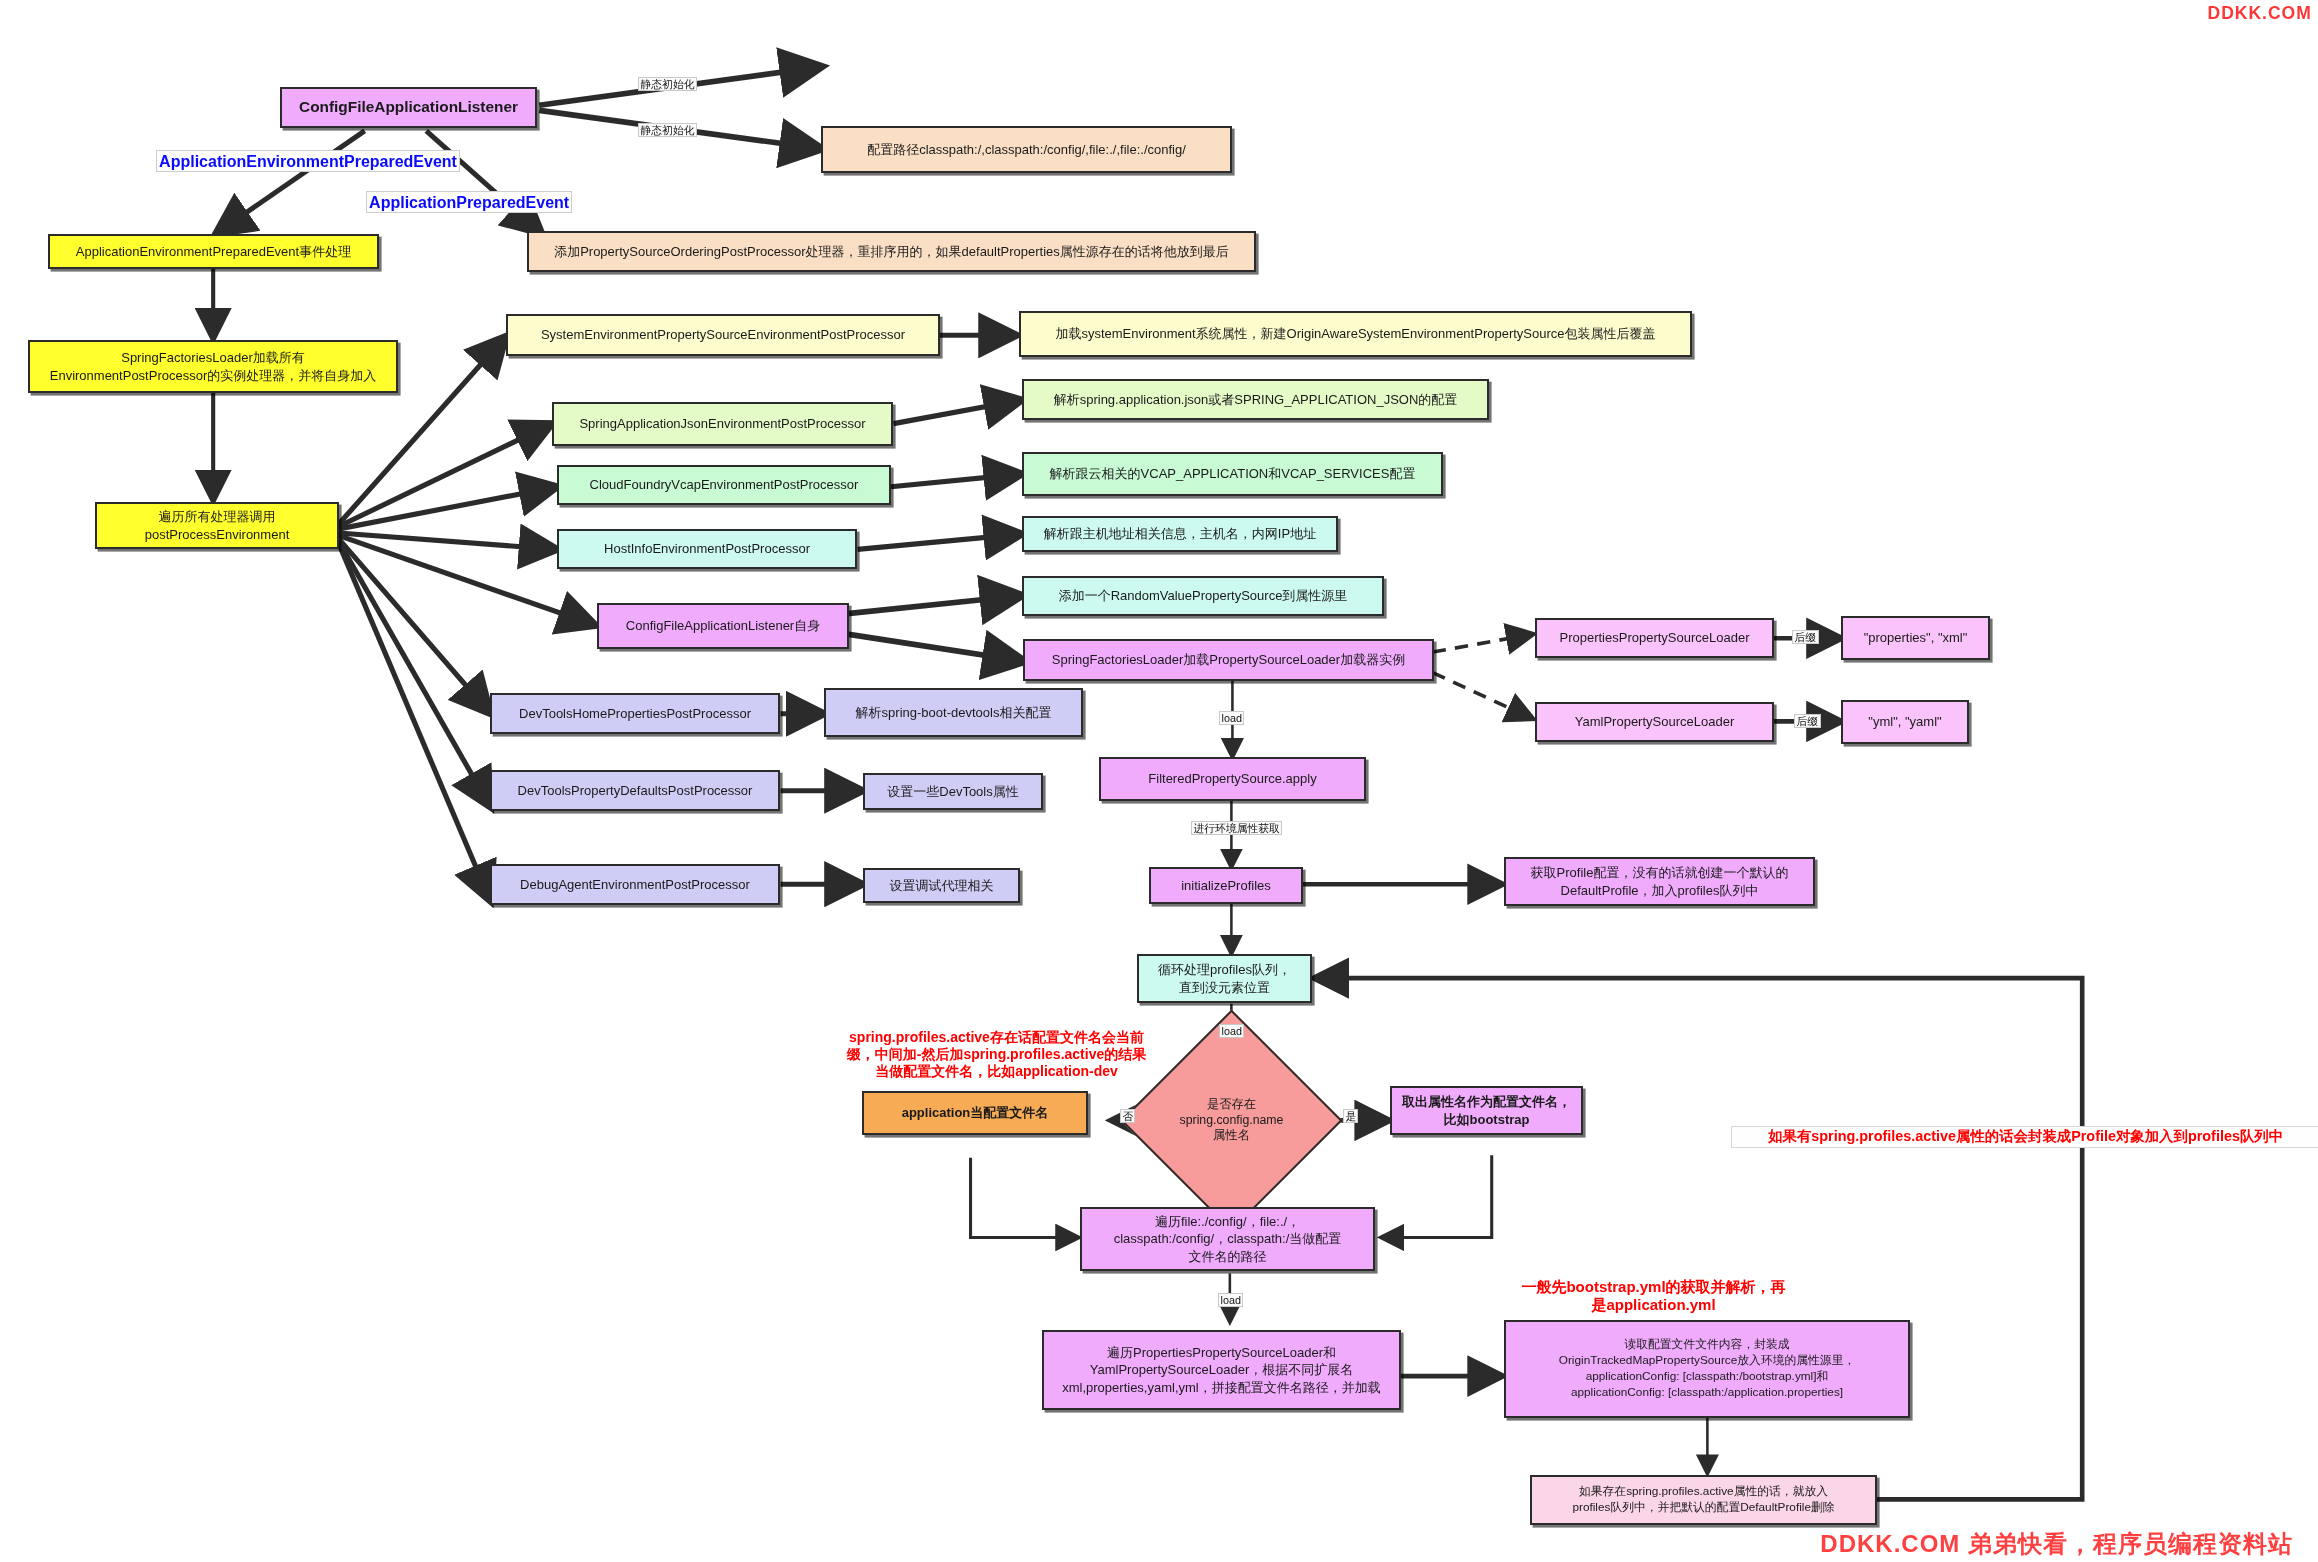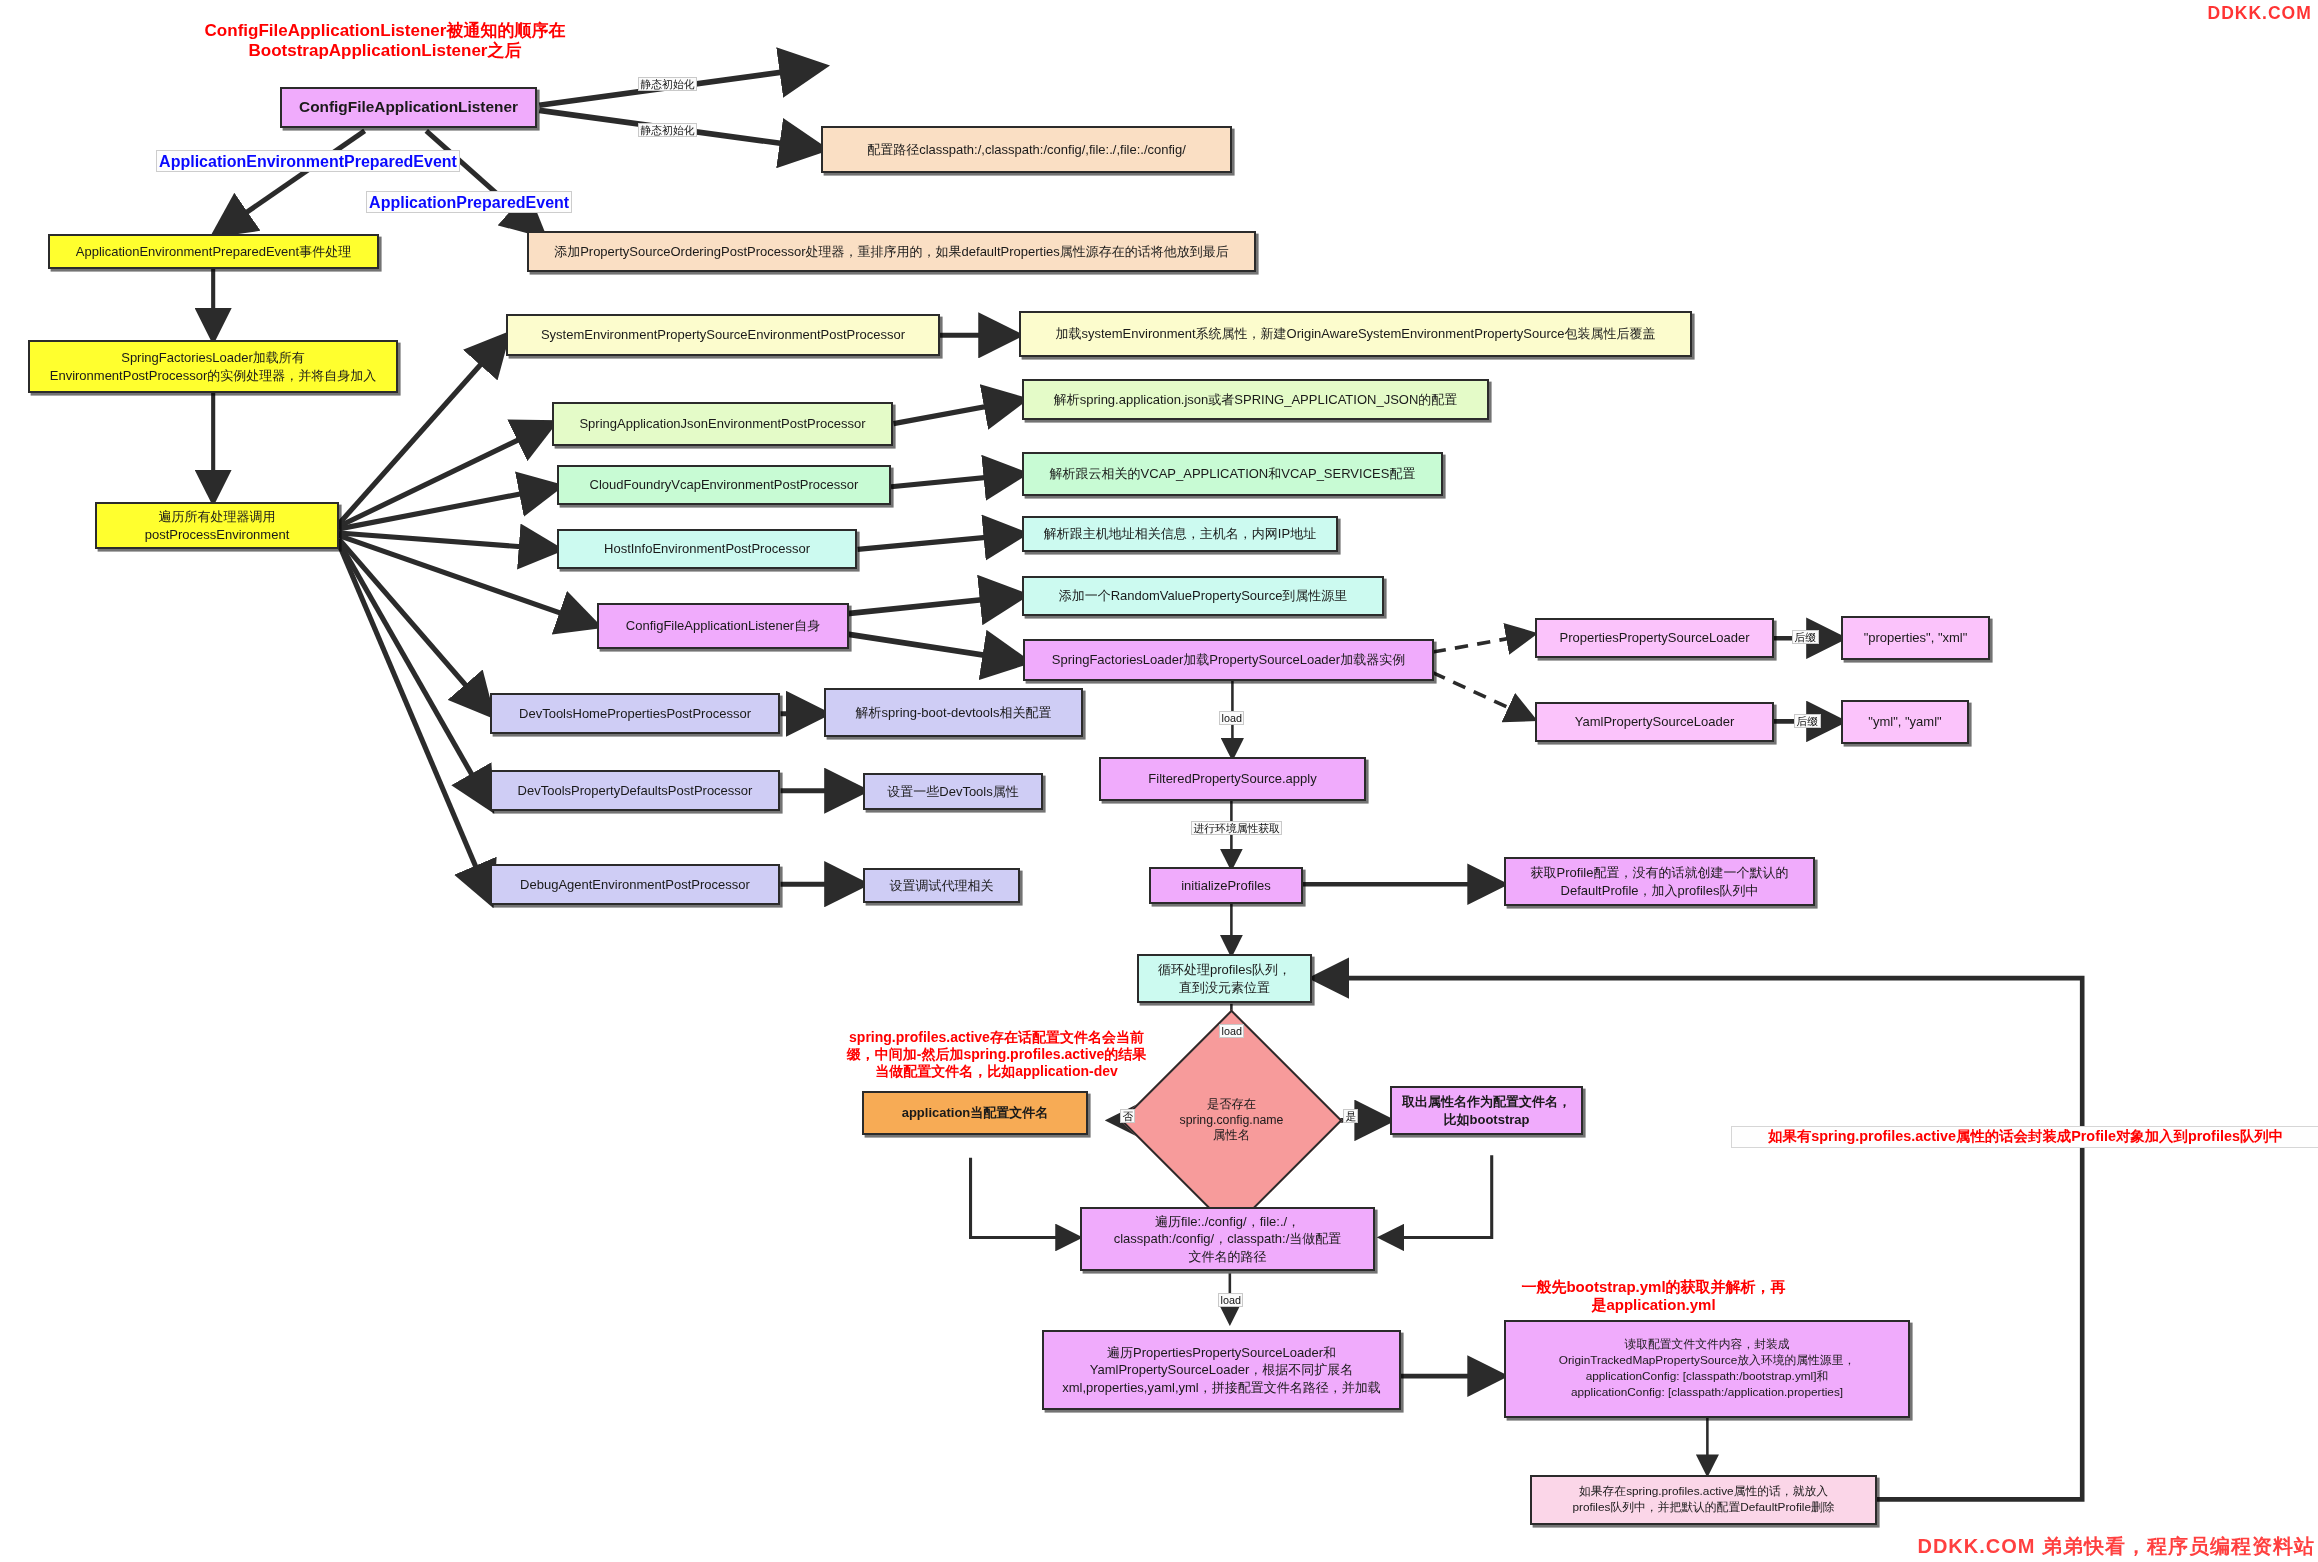--- a/index.html
+++ b/index.html
@@ -91,22 +91,22 @@
     display:flex;align-items:center;justify-content:center;
     text-align:center;font-size:12.3px;color:#1a1a1a;line-height:1.3;
     white-space:pre-line;
   }
   .watermark-tr{
     position:absolute;right:7.2px;top:3.1px;
     font-size:17.5px;font-weight:bold;color:#ff1111;
     letter-spacing:1px;opacity:.85;z-index:9;
   }
   .watermark-br{
-    position:absolute;right:4px;bottom:3.1px;
-    font-size:20px;font-weight:bold;color:#ff1111;
+    position:absolute;right:26px;bottom:3.1px;
+    font-size:24px;font-weight:bold;color:#ff1111;
     letter-spacing:1px;opacity:.8;z-index:9;white-space:nowrap;
   }
 </style>
 </head>
 <body>
 
 <div id="canvas">
 
   <svg id="wires" viewBox="0 0 4516 3044">
     <defs>
@@ -175,22 +175,20 @@
       <path d="M2395,2480 L2395,2575" stroke-width="5"></path>
 
       <path d="M2725,2680 L2925,2680" stroke-width="9"></path>
 
       <path d="M3325,2750 L3325,2870" stroke-width="5"></path>
 
       <path d="M3650,2920 L4055,2920 L4055,1905 L2560,1905" stroke-width="9"></path>
     </g>
   </svg>
 
-  <div class="rednote" style="left:164px;top:20.5px;width:442px;font-size:17px;">ConfigFileApplicationListener被通知的顺序在
-BootstrapApplicationListener之后</div>
 
   <div class="node cyan bold" style="left:280px;top:87px;width:257px;height:41px;font-size:15.4px;">ConfigFileApplicationListener</div>
 
 
   <div class="node peach" style="left:821px;top:126px;width:411px;height:47px;">配置路径classpath:/,classpath:/config/,file:./,file:./config/</div>
 
   <div class="edgelabel" style="left:638px;top:77px;">静态初始化</div>
   <div class="edgelabel" style="left:638px;top:123px;">静态初始化</div>
 
   <div class="bluelabel" style="left:156px;top:150px;">ApplicationEnvironmentPreparedEvent</div>

